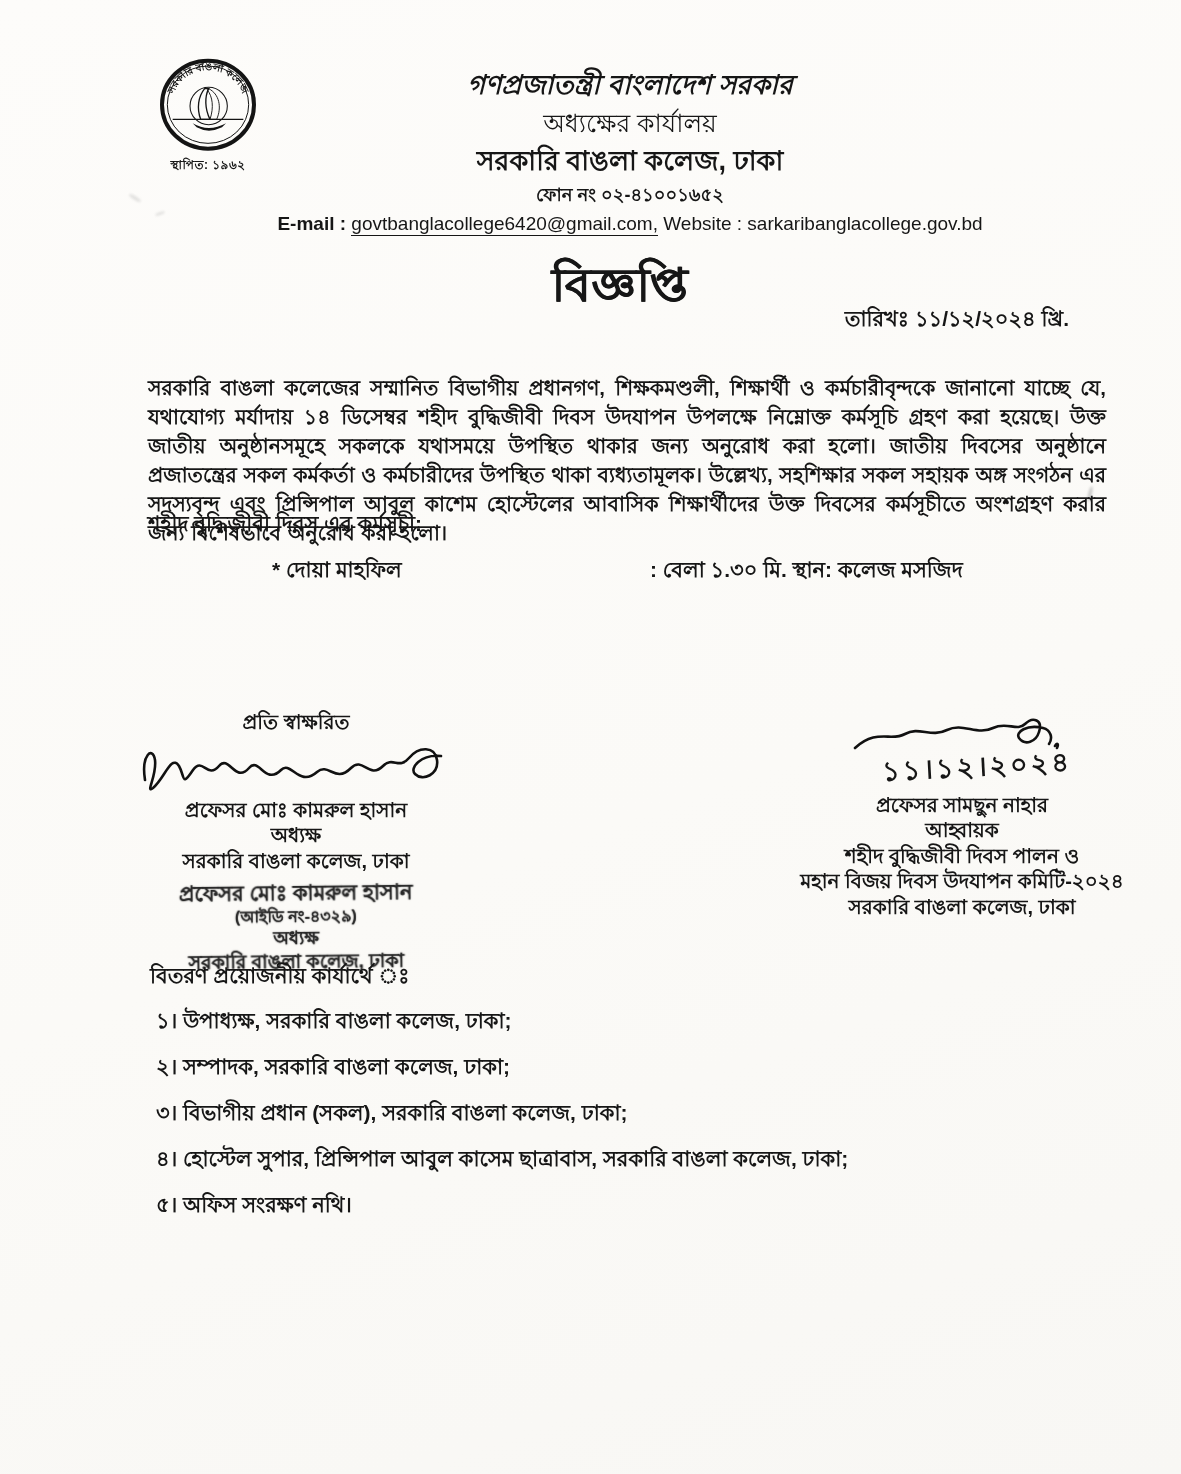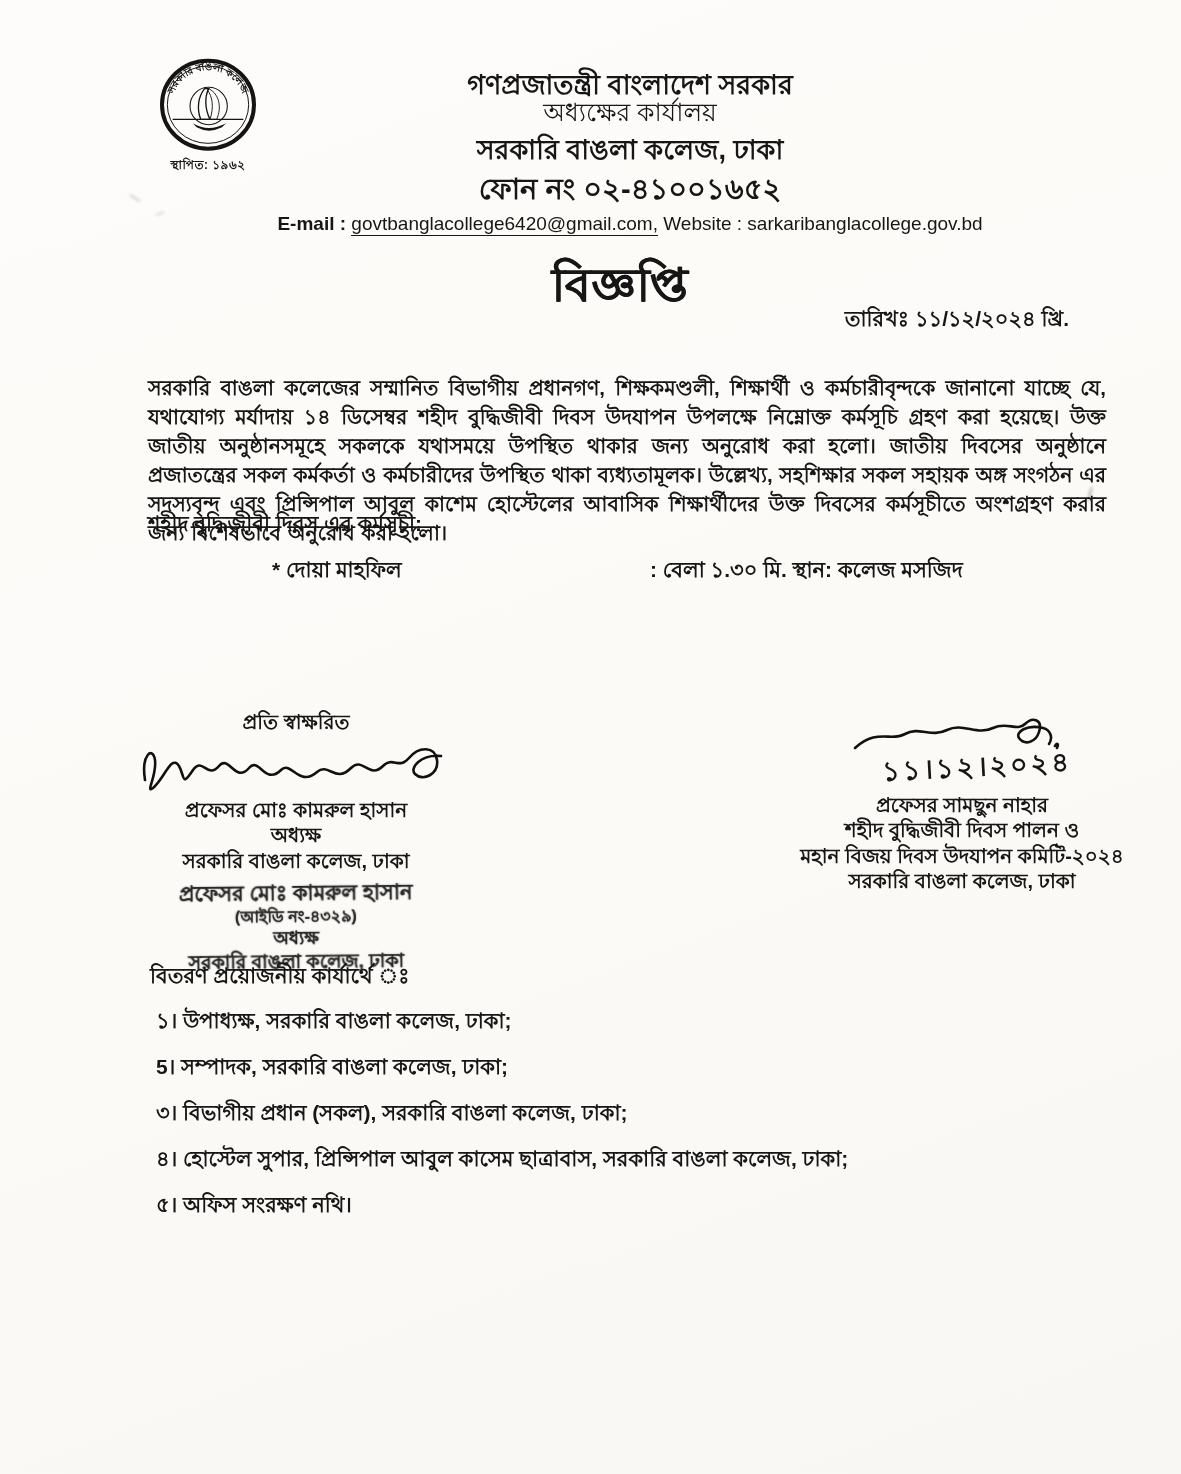--- a/index.html
+++ b/index.html
@@ -17,24 +17,24 @@
   .artifact{position:absolute;background:#9a9a9a;opacity:.25;border-radius:50%;filter:blur(1px);}
   .a1{left:128px;top:196px;width:14px;height:4px;transform:rotate(32deg);}
   .a2{left:155px;top:212px;width:10px;height:3px;transform:rotate(-20deg);}
   .a3{left:1088px;top:486px;width:4px;height:16px;transform:rotate(14deg);opacity:.45;}
 
   
   .seal{position:absolute;left:156px;top:58px;width:104px;text-align:center;}
   .seal svg{display:block;margin:0 auto;}
   .seal .est{font-size:12px;font-weight:700;margin-top:2px;letter-spacing:.5px;}
   .head-center{position:absolute;left:140px;top:72px;width:980px;text-align:center;line-height:1.0;}
-  .hc1{font-size:27px;font-weight:700;margin-bottom:1px;}
+  .hc1{font-size:27px;font-weight:700;margin-bottom:12px;font-style:italic;}
   .hc2{font-size:25px;font-weight:400;margin-bottom:12px;}
   .hc3{font-size:27px;font-weight:700;margin-bottom:11px;}
-  .hc4{font-size:29px;font-weight:700;margin-bottom:10px;}
+  .hc4{font-size:18px;font-weight:700;margin-bottom:10px;}
   .email-line{font-size:19px;font-weight:400;margin-top:0;}
   .email-line .lbl{font-weight:700;}
   .email-line .underlined{border-bottom:1.5px solid #161616;padding-bottom:1px;}
 
   .doc-title{
     position:absolute;left:0;top:250px;width:1240px;text-align:center;
     font-size:46px;font-weight:800;letter-spacing:1px;
     text-shadow:.6px 0 0 #161616;
   }
   .date-line{position:absolute;right:112px;top:303px;font-size:21px;font-weight:700;}
@@ -145,27 +145,28 @@
       <div class="st-org">সরকারি বাঙলা কলেজ, ঢাকা</div>
     </div>
   </div>
 
   <div class="sig sig-right">
     <svg width="230" height="46" viewBox="0 0 230 46">
       <path d="M8 36 C 30 16 44 30 58 22 C 72 14 84 26 100 18 C 116 10 130 24 146 16 C 160 9 170 20 178 12 C 186 4 196 8 192 20 C 189 30 178 34 172 26 C 168 20 180 12 196 16 C 204 18 206 26 202 32 M208 34 C 210 30 212 32 210 36" fill="none" stroke="#111" stroke-width="2.6" stroke-linecap="round"></path>
     </svg>
     <div class="hand-date">১১।১২।২০২৪</div>
     <div>প্রফেসর সামছুন নাহার</div>
+    <div>আহ্বায়ক</div>
     <div>শহীদ বুদ্ধিজীবী দিবস পালন ও</div>
     <div>মহান বিজয় দিবস উদযাপন কমিটি-২০২৪</div>
     <div>সরকারি বাঙলা কলেজ, ঢাকা</div>
   </div>
 
   <div class="dist">
     <div class="dist-head">বিতরণ প্রয়োজনীয় কার্যার্থে ঃ</div>
     <div class="dist-item">১। উপাধ্যক্ষ, সরকারি বাঙলা কলেজ, ঢাকা;</div>
-    <div class="dist-item">5। সম্পাদক, সরকারি বাঙলা কলেজ, ঢাকা;</div>
+    <div class="dist-item">২। সম্পাদক, সরকারি বাঙলা কলেজ, ঢাকা;</div>
     <div class="dist-item">৩। বিভাগীয় প্রধান (সকল), সরকারি বাঙলা কলেজ, ঢাকা;</div>
     <div class="dist-item">৪। হোস্টেল সুপার, প্রিন্সিপাল আবুল কাসেম ছাত্রাবাস, সরকারি বাঙলা কলেজ, ঢাকা;</div>
     <div class="dist-item">৫। অফিস সংরক্ষণ নথি।</div>
   </div>
 
 </div>
 
 </body></html>

